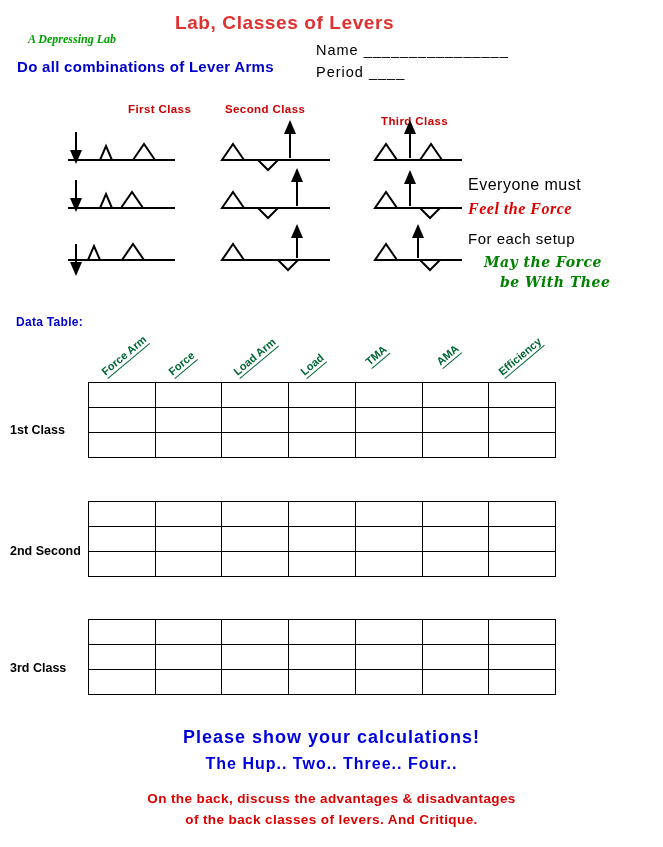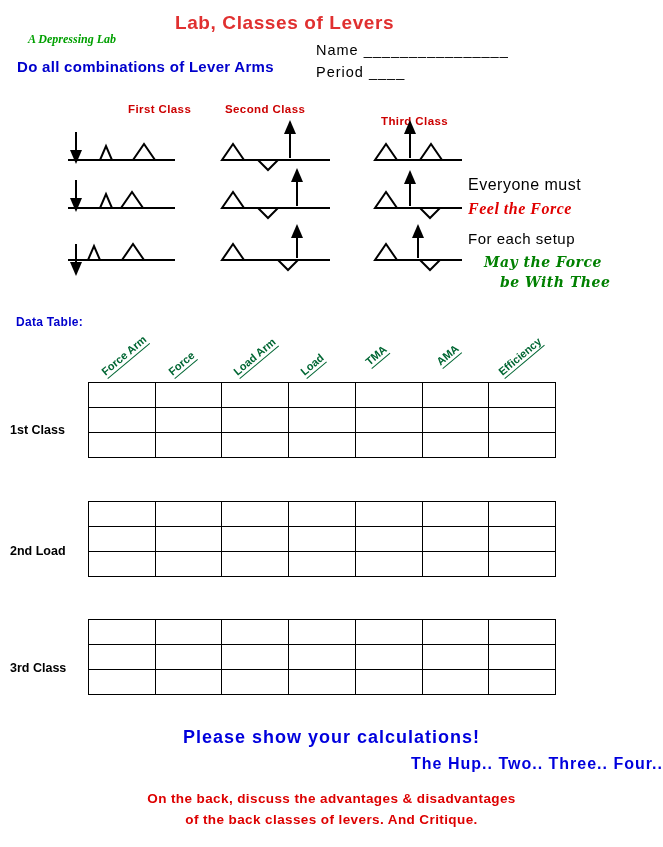--- a/index.html
+++ b/index.html
@@ -156,21 +156,21 @@
     width: 663px;
     text-align: center;
     font-size: 18px;
     font-weight: bold;
     color: #0000dd;
     letter-spacing: 1px;
   }
   #footer-hup {
     left: 0; top: 755px;
     width: 663px;
-    text-align: right;
+    text-align: center;
     font-size: 16px;
     font-weight: bold;
     color: #0000dd;
     letter-spacing: 1px;
   }
   #footer-back-1 {
     left: 0; top: 791px;
     width: 663px;
     text-align: center;
     font-size: 13.5px;
@@ -270,21 +270,21 @@
 
 <div class="abs col-header" style="left:108px; top:365px;">Force Arm</div>
 <div class="abs col-header" style="left:175px; top:365px;">Force</div>
 <div class="abs col-header" style="left:240px; top:365px;">Load Arm</div>
 <div class="abs col-header" style="left:307px; top:365px;">Load</div>
 <div class="abs col-header" style="left:372px; top:355px;">TMA</div>
 <div class="abs col-header" style="left:443px; top:355px;">AMA</div>
 <div class="abs col-header" style="left:505px; top:365px;">Efficiency</div>
 
 <div class="abs row-label" id="row-label-1">1st Class</div>
-<div class="abs row-label" id="row-label-2">2nd Load</div>
+<div class="abs row-label" id="row-label-2">2nd Second</div>
 <div class="abs row-label" id="row-label-3">3rd Class</div>
 
 <table class="data-grid" id="grid-1" style="left:88px; top:382px; width:468px;">
     <tbody>
       <tr>
         <td></td>
         <td></td>
         <td></td>
         <td></td>
         <td></td>

